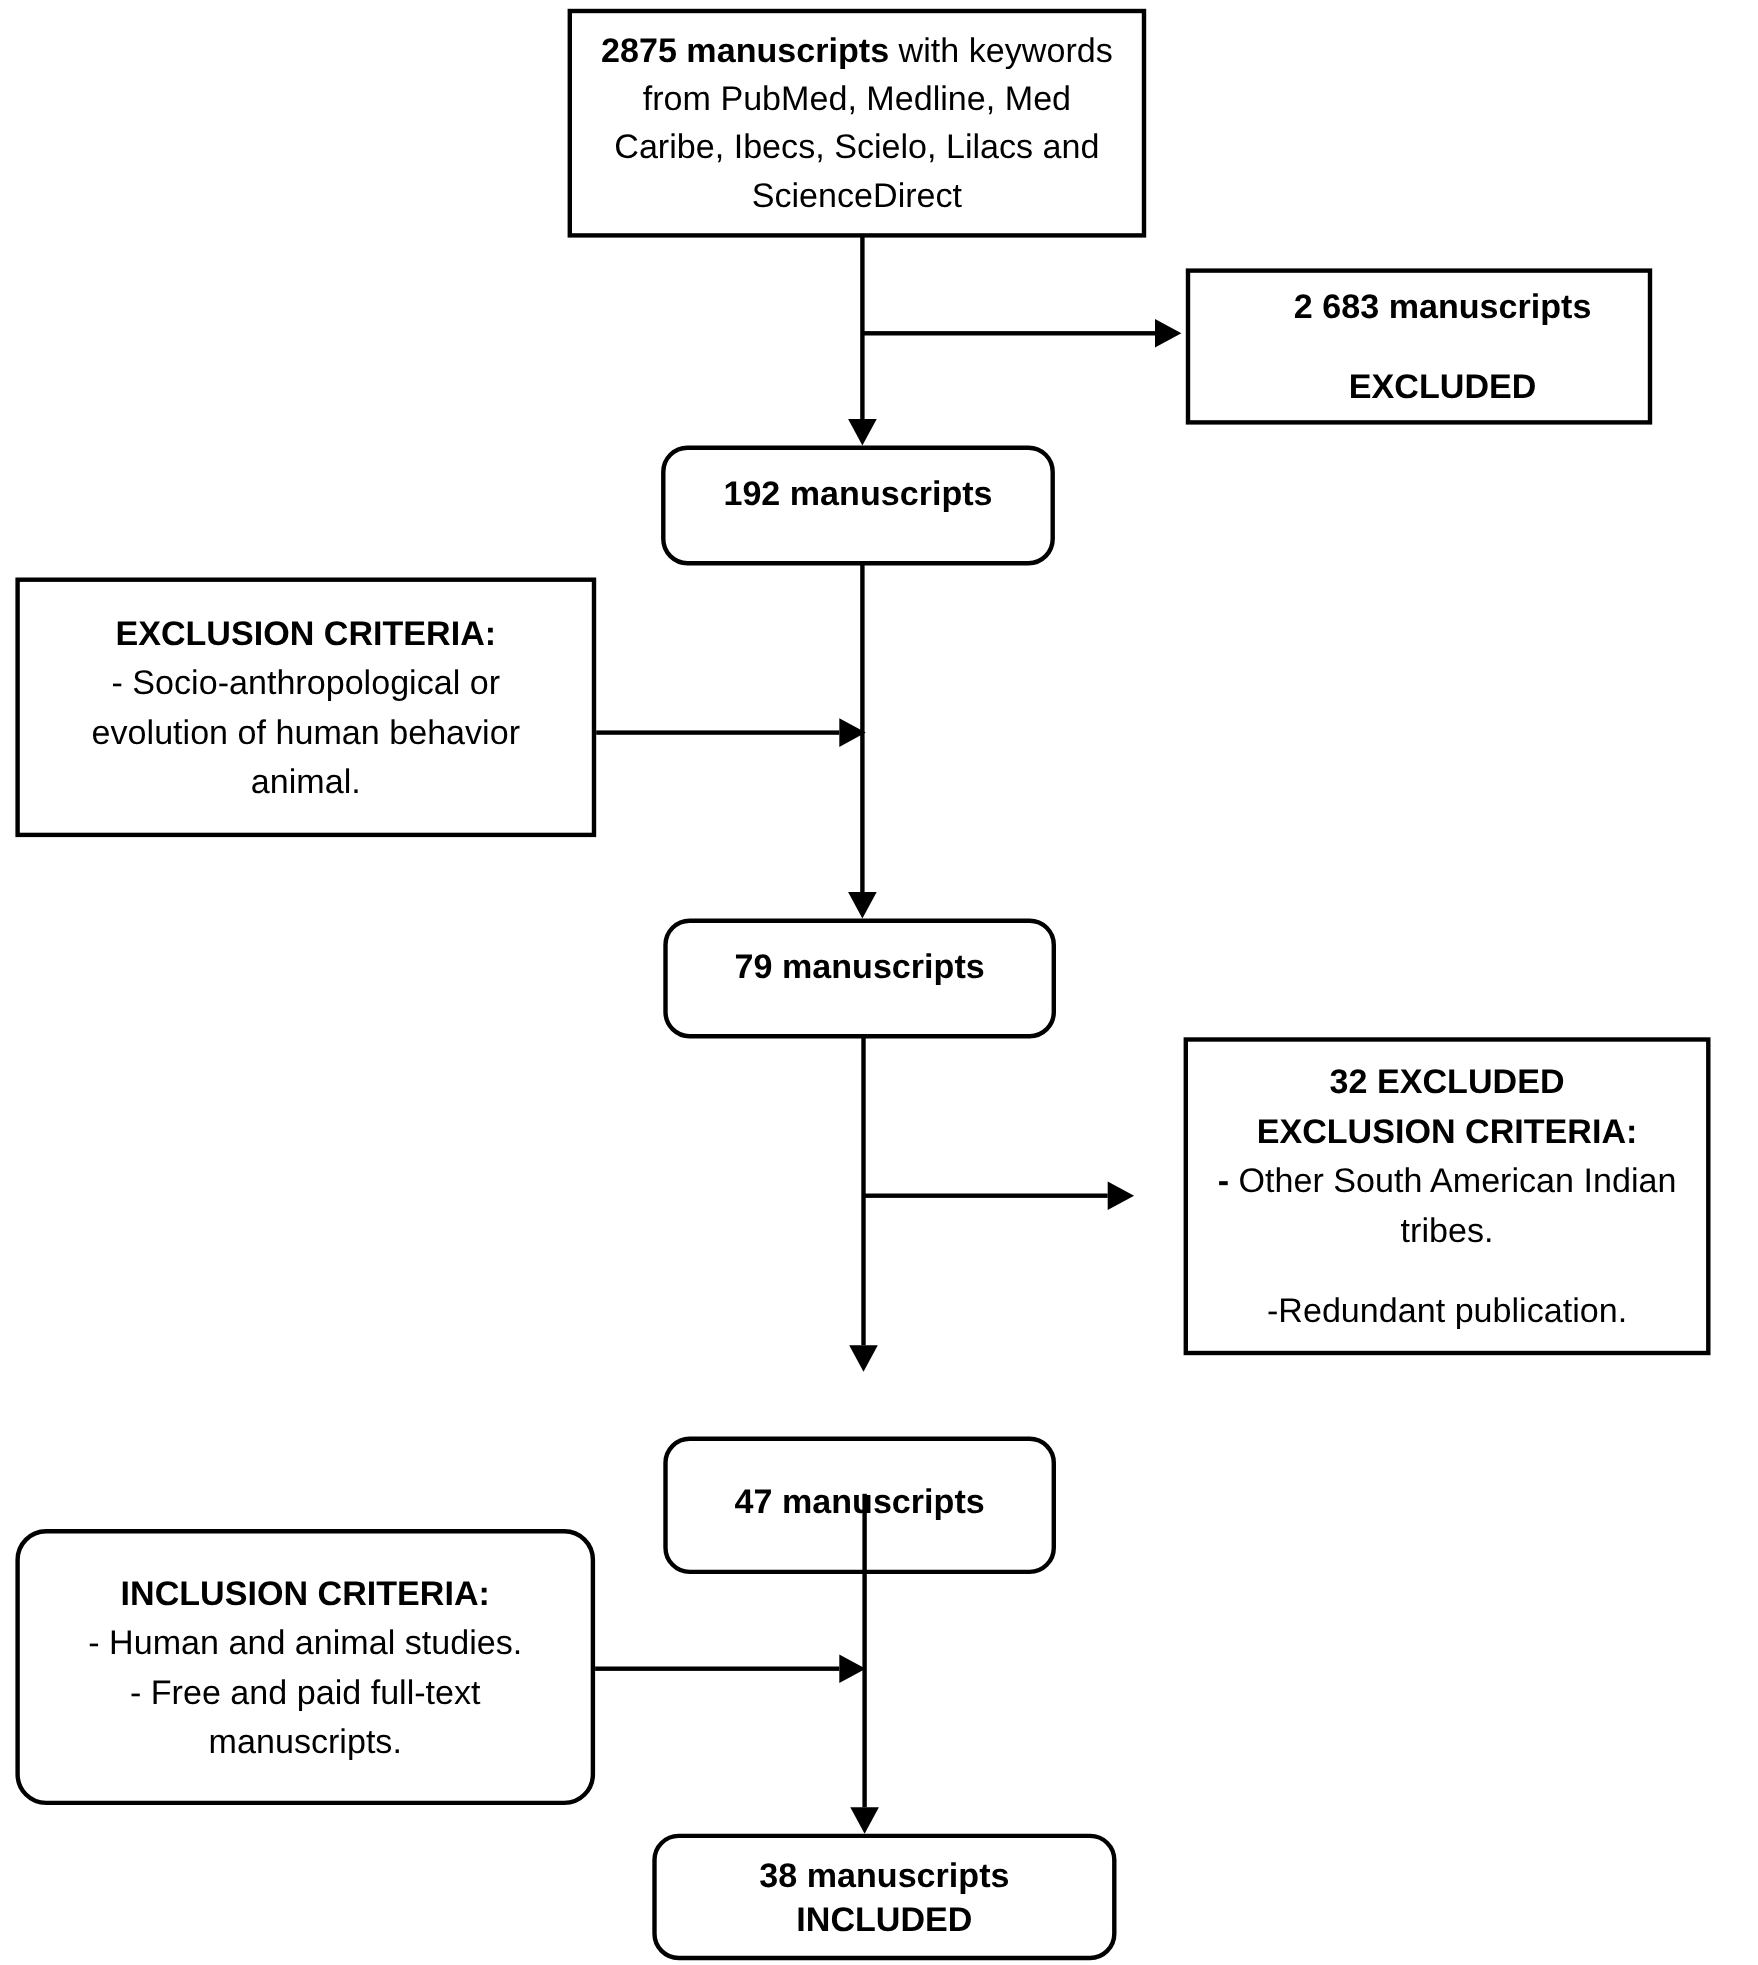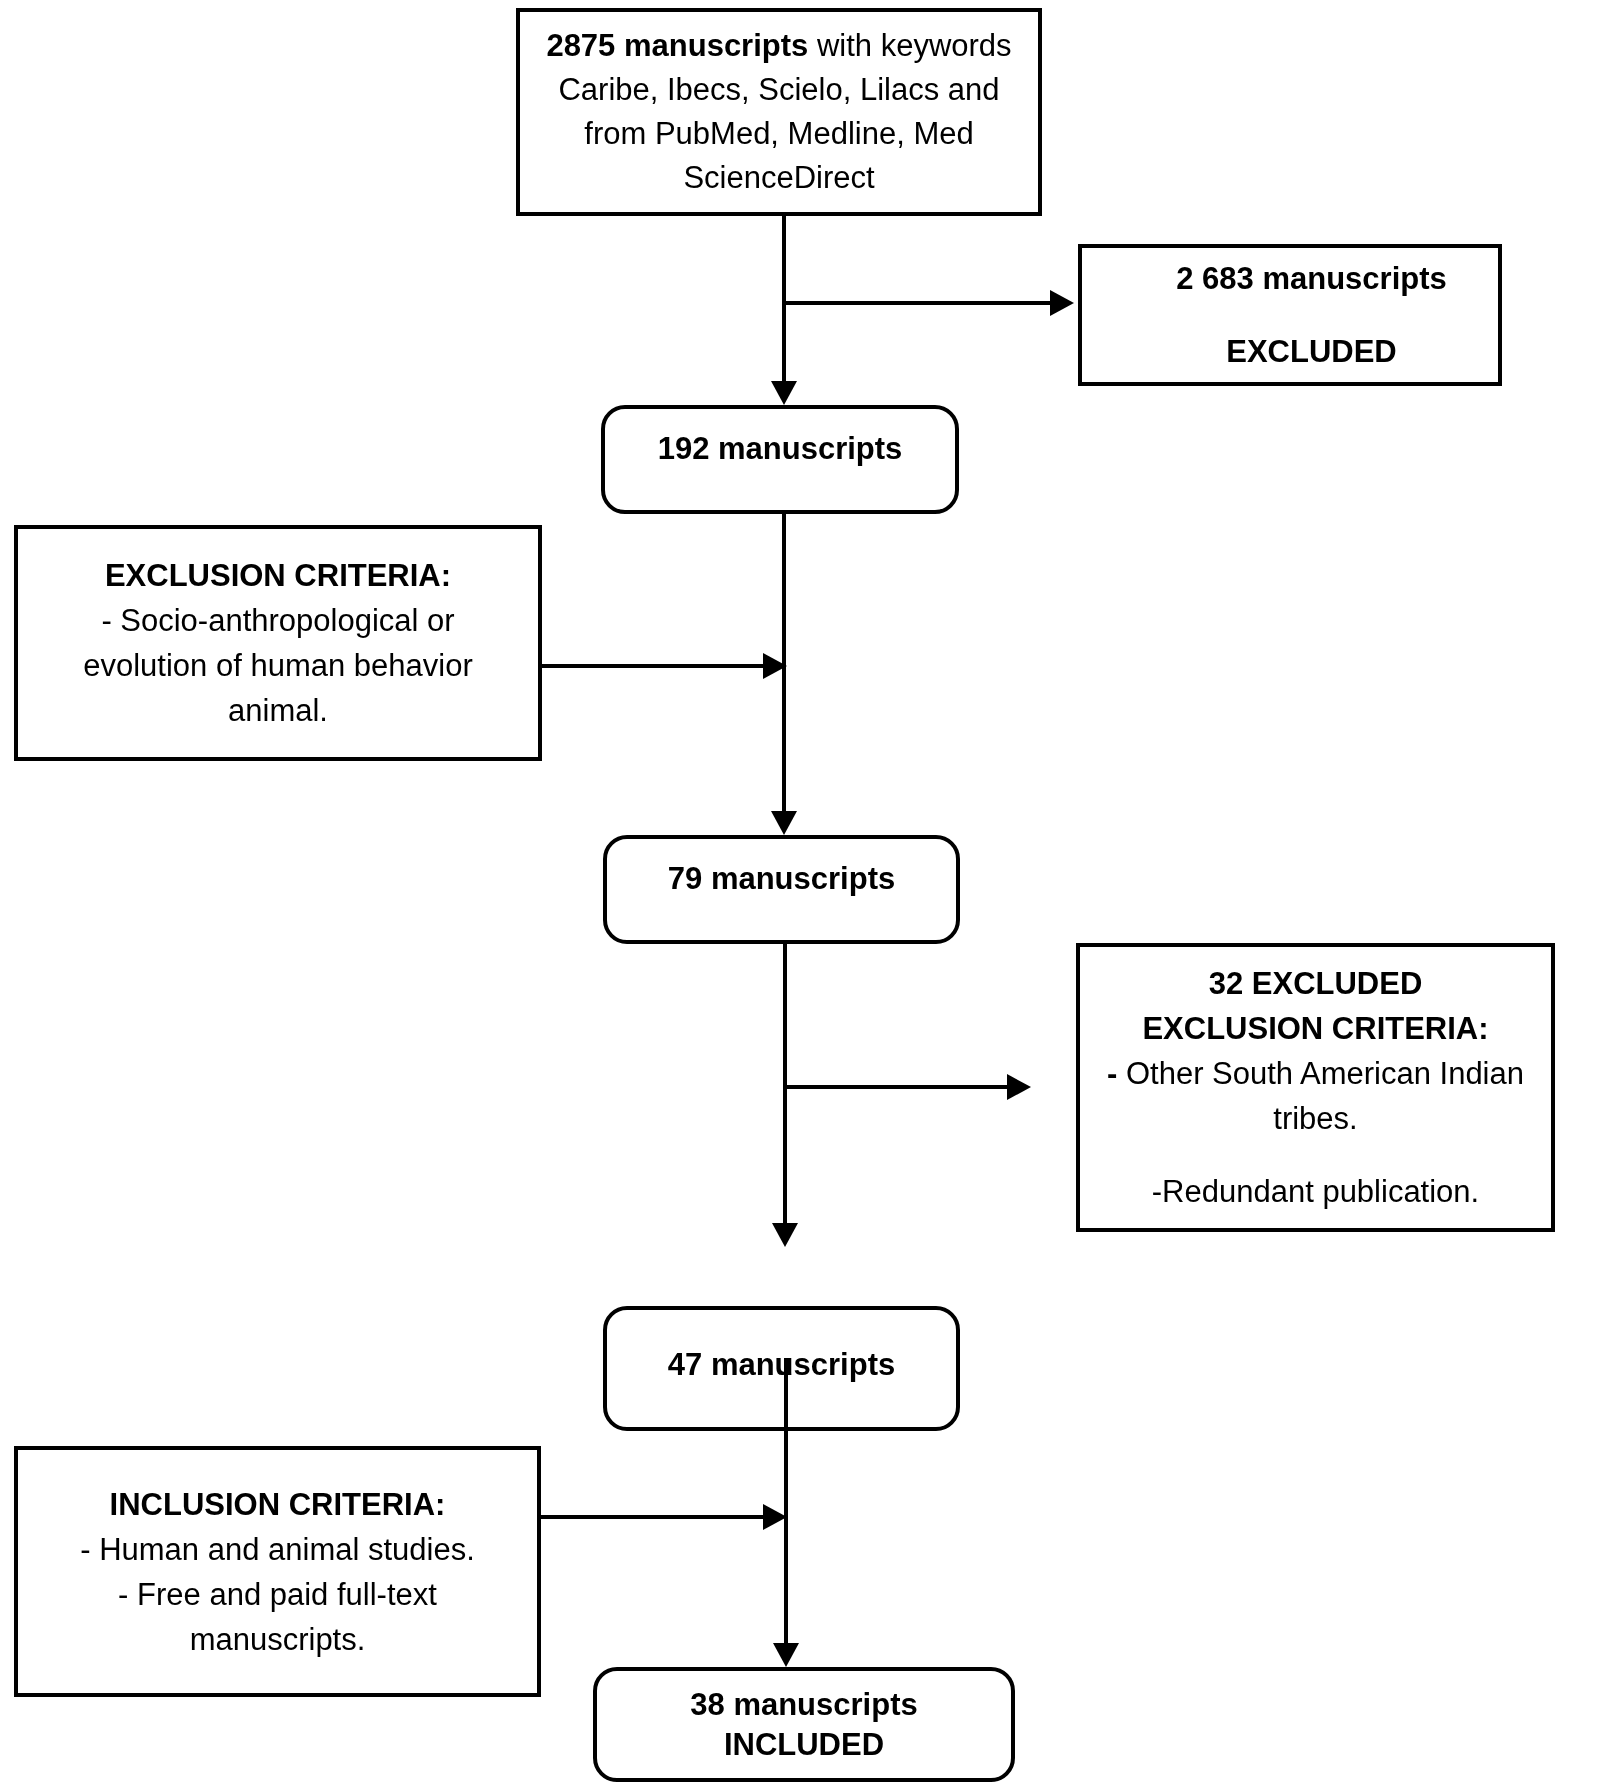--- a/index.html
+++ b/index.html
@@ -53,33 +53,33 @@
     border-left: 24px solid #000000;
   }
   
   #box-source      { left: 505px;  top: 8px;    width: 526px; height: 208px; line-height: 44px; }
   #box-excluded1   { left: 1067px; top: 244px;  width: 424px; height: 142px; gap: 28px; padding-left: 43px; }
   #box-stage-192   { left: 590px;  top: 405px;  width: 358px; height: 109px; padding-bottom: 22px; }
   #box-excl-crit   { left: 3px;    top: 525px;  width: 528px; height: 236px; }
   #box-stage-79    { left: 592px;  top: 835px;  width: 357px; height: 109px; padding-bottom: 22px; }
   #box-excluded2   { left: 1065px; top: 943px;  width: 479px; height: 289px; align-items: center; }
   #box-stage-47    { left: 592px;  top: 1306px; width: 357px; height: 125px; padding-bottom: 8px; }
-  #box-incl-crit   { left: 3px;    top: 1446px; width: 527px; height: 251px; }
+  #box-incl-crit   { left: 3px;    top: 1390px; width: 527px; height: 251px; border-radius: 28px; }
   #box-final       { left: 582px;  top: 1667px; width: 422px; height: 115px; line-height: 40px; }
   .spacer28 { height: 28px; }
 </style>
 </head>
 <body>
 
 <div id="flowchart">
 
   <div class="box" id="box-source">
     <div><span class="b">2875 manuscripts</span><span> with keywords</span></div>
+    <div>from PubMed, Medline, Med</div>
     <div>Caribe, Ibecs, Scielo, Lilacs and</div>
-    <div>from PubMed, Medline, Med</div>
     <div>ScienceDirect</div>
   </div>
 
   <div class="box" id="box-excluded1">
     <div class="b">2 683 manuscripts</div>
     <div class="b">EXCLUDED</div>
   </div>
 
   <div class="box rounded" id="box-stage-192">
     <div class="b">192 manuscripts</div>

